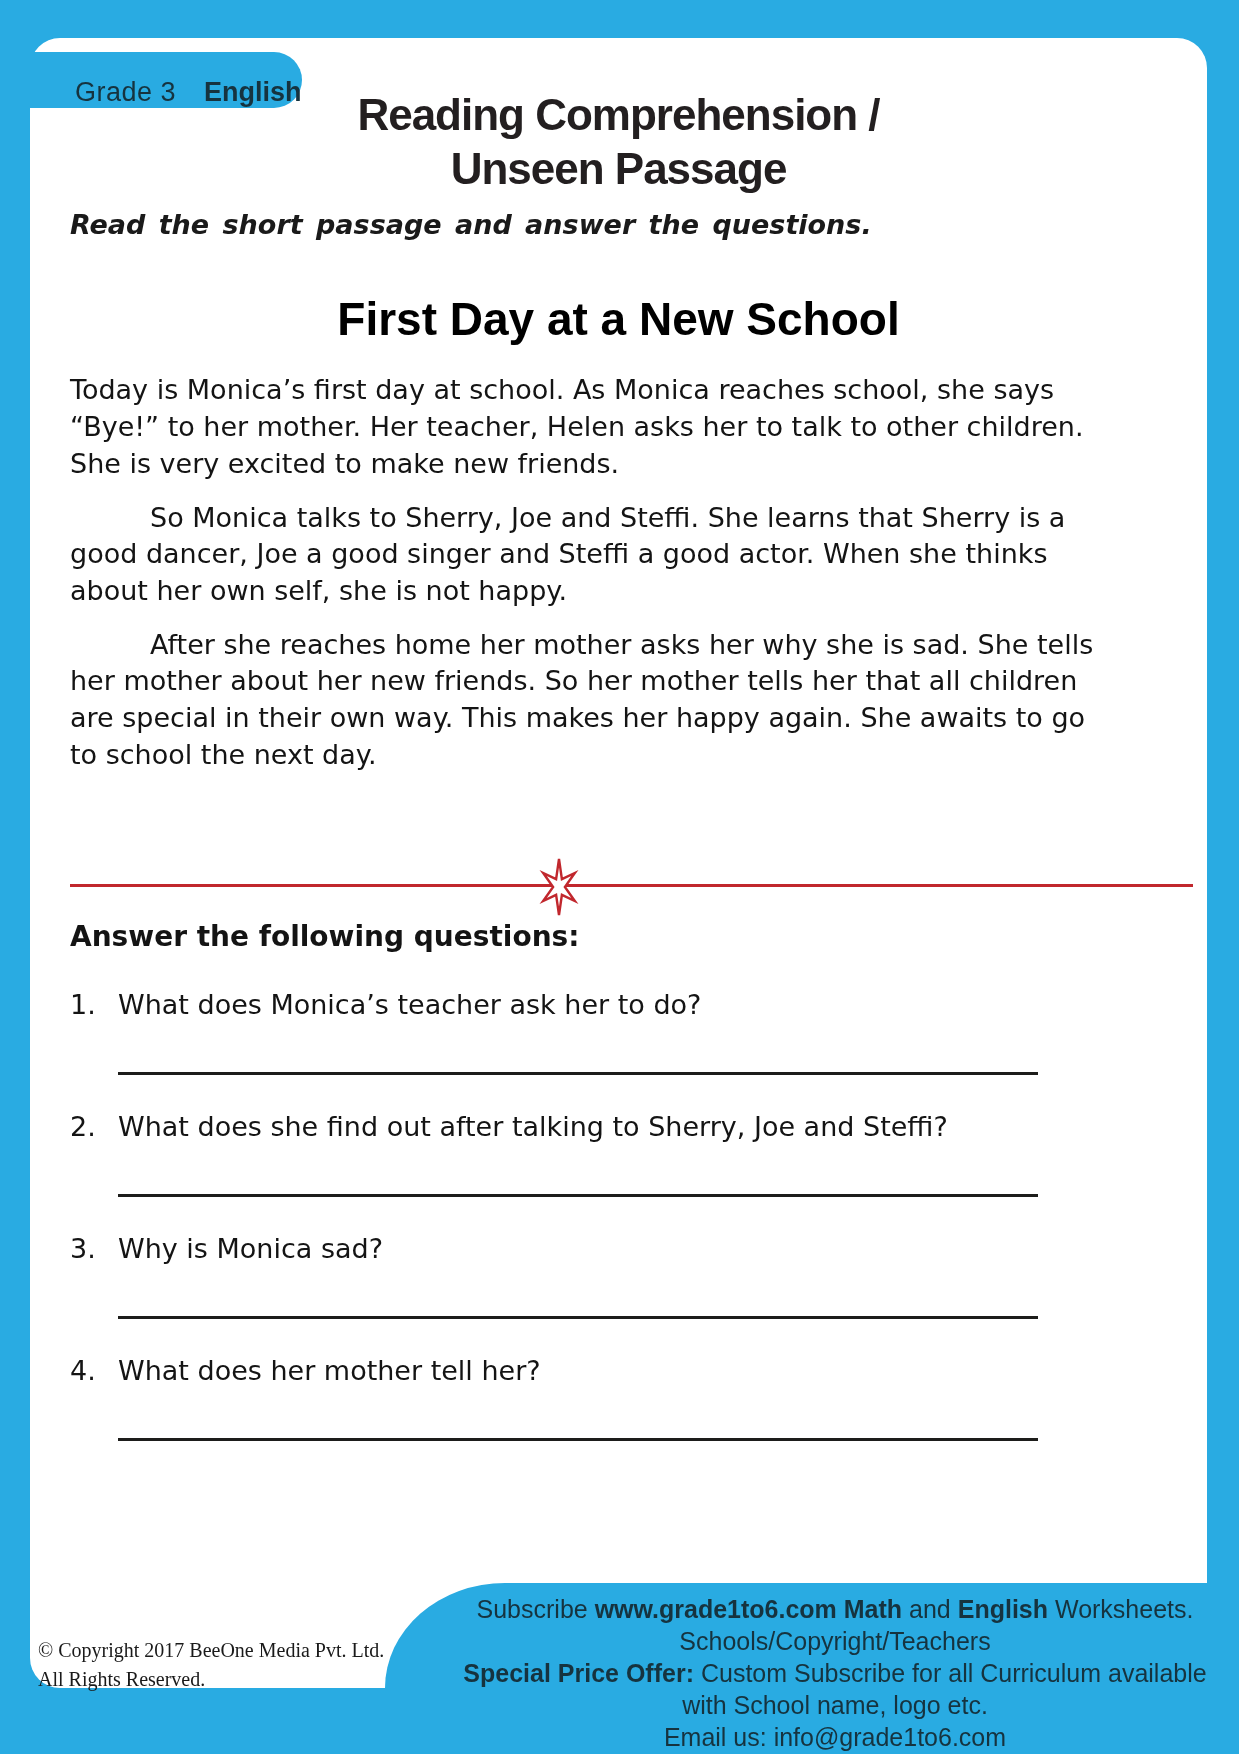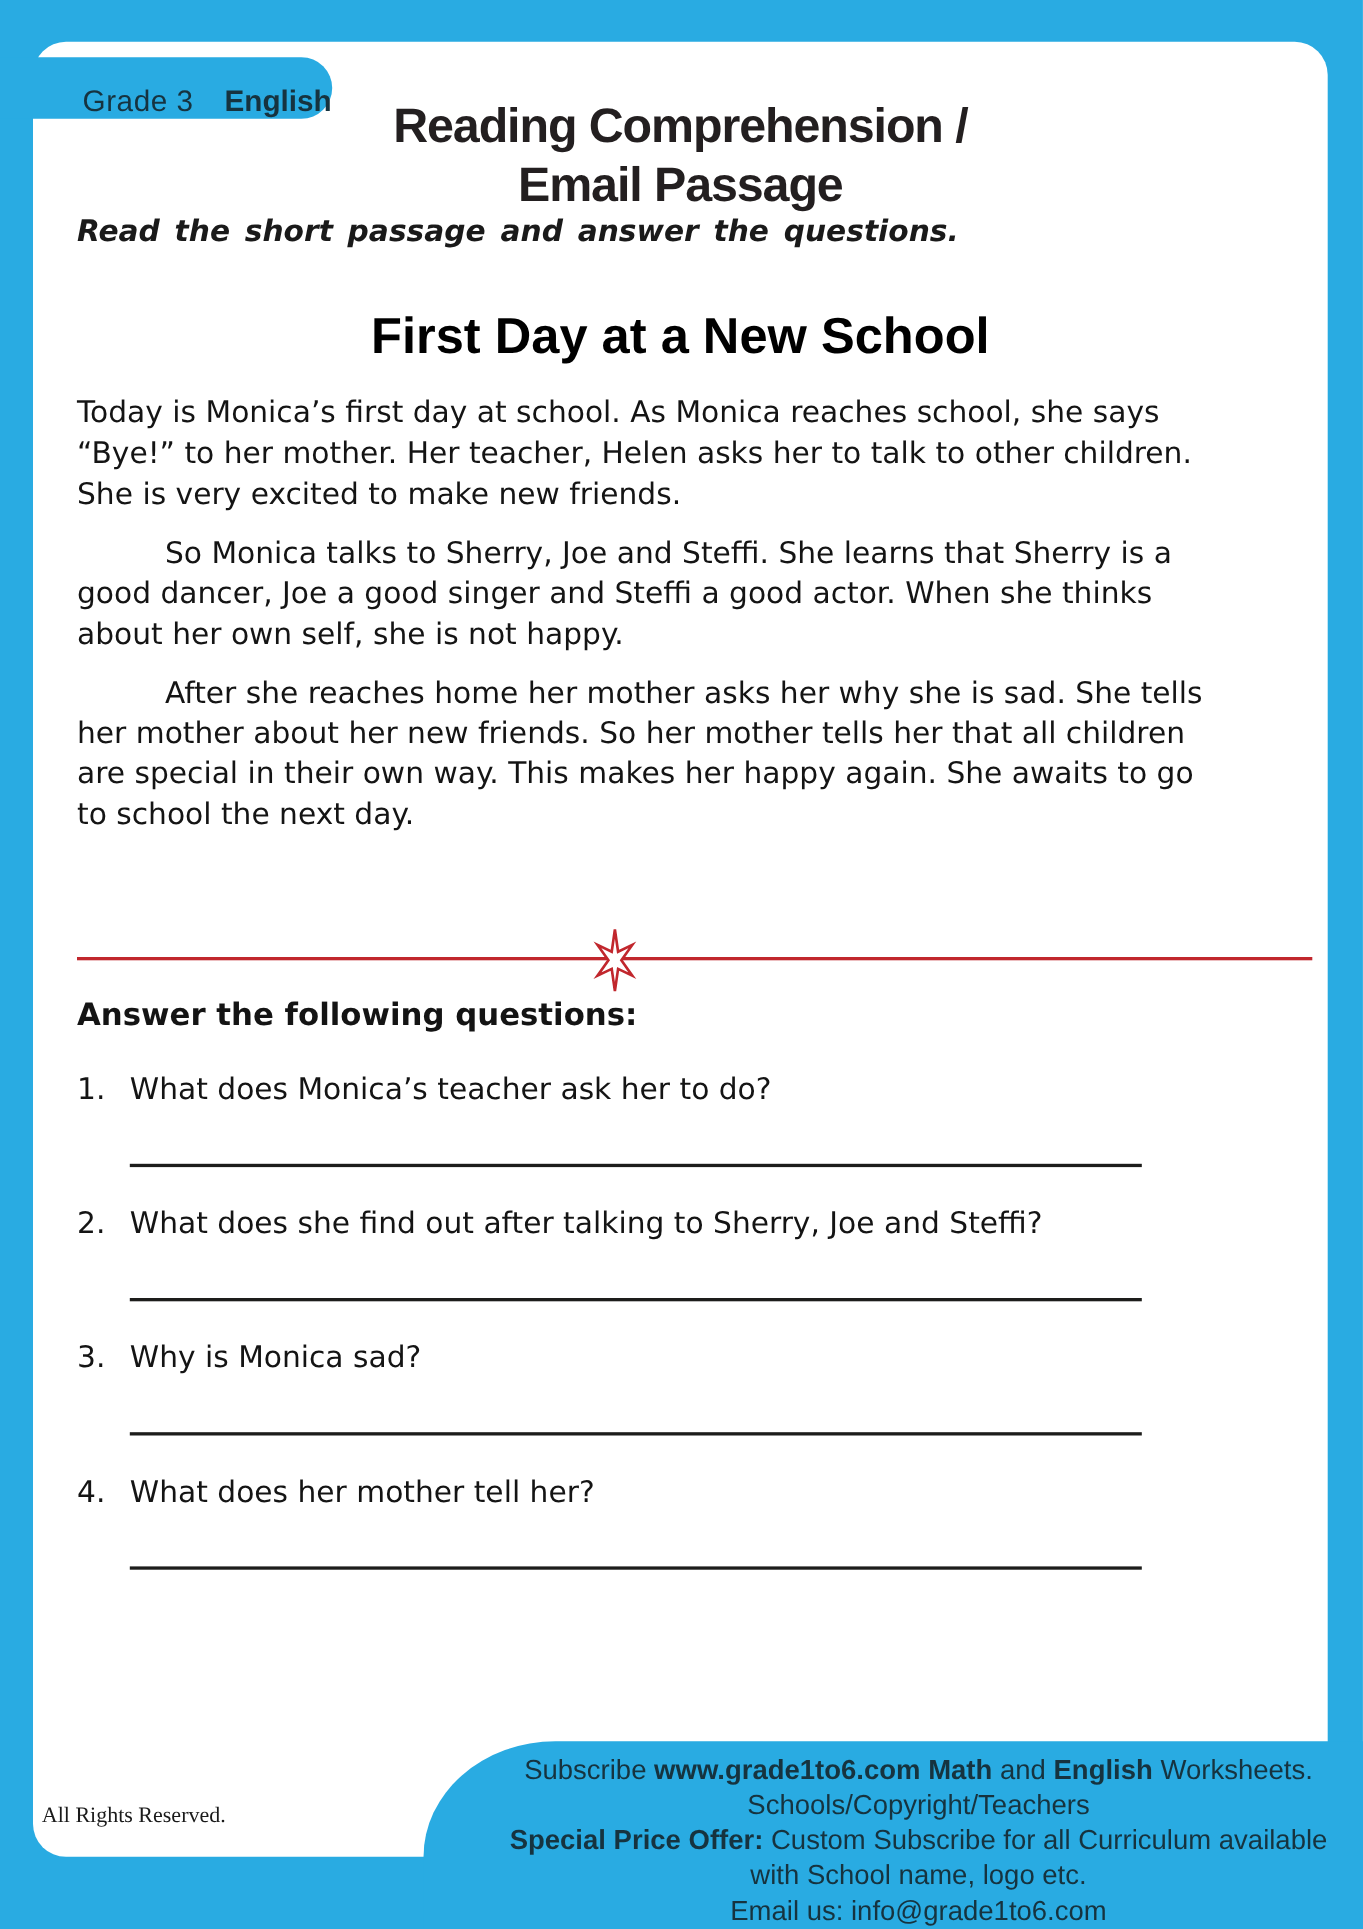--- a/index.html
+++ b/index.html
@@ -43,21 +43,21 @@
   h1.title {
     margin-top: 50px;
     text-align: center;
     font-size: 44px;
     font-weight: 700;
     line-height: 1.22;
     letter-spacing: -1px;
     color: #231F20;
   }
   .instruction {
-    margin-top: 0;
+    margin-top: 14px;
     font-family: "DejaVu Sans", sans-serif;
     font-style: italic;
     font-weight: 700;
     font-size: 27px;
     word-spacing: 4px;
     color: #1a1a1a;
   }
   h2.passage-heading {
     margin-top: 52px;
     text-align: center;
@@ -136,21 +136,21 @@
   }
 </style>
 </head>
 <body>
 
 <div class="page">
   <div class="content">
 
     <h1 class="title">
       <span style="display:block">Reading Comprehension /</span>
-      <span style="display:block">Email Passage</span>
+      <span style="display:block">Unseen Passage</span>
     </h1>
 
     <div class="instruction">Read the short passage and answer the questions.</div>
 
     <h2 class="passage-heading">First Day at a New School</h2>
 
     <div class="passage">
       <p>Today is Monica’s first day at school. As Monica reaches school, she says “Bye!” to her mother. Her teacher, Helen asks her to talk to other children. She is very excited to make new friends.</p>
       <p class="indented">So Monica talks to Sherry, Joe and Steffi. She learns that Sherry is a good dancer, Joe a good singer and Steffi a good actor. When she thinks about her own self, she is not happy.</p>
       <p class="indented">After she reaches home her mother asks her why she is sad. She tells her mother about her new friends. So her mother tells her that all children are special in their own way. This makes her happy again. She awaits to go to school the next day.</p>
@@ -216,14 +216,15 @@
   <div>Schools/Copyright/Teachers</div>
   <div>
     <b>Special Price Offer:</b>
     <span>Custom Subscribe for all Curriculum available</span>
   </div>
   <div>with School name, logo etc.</div>
   <div>Email us: info@grade1to6.com</div>
 </div>
 
 <div class="copyright">
+  <div>© Copyright 2017 BeeOne Media Pvt. Ltd.</div>
   <div>All Rights Reserved.</div>
 </div>
 
 </body></html>

